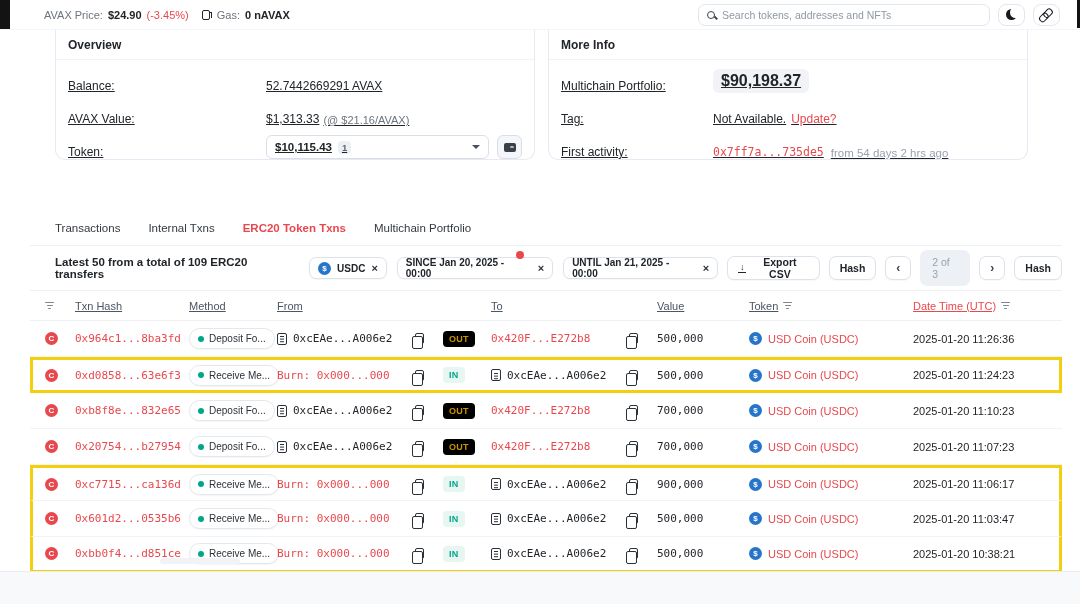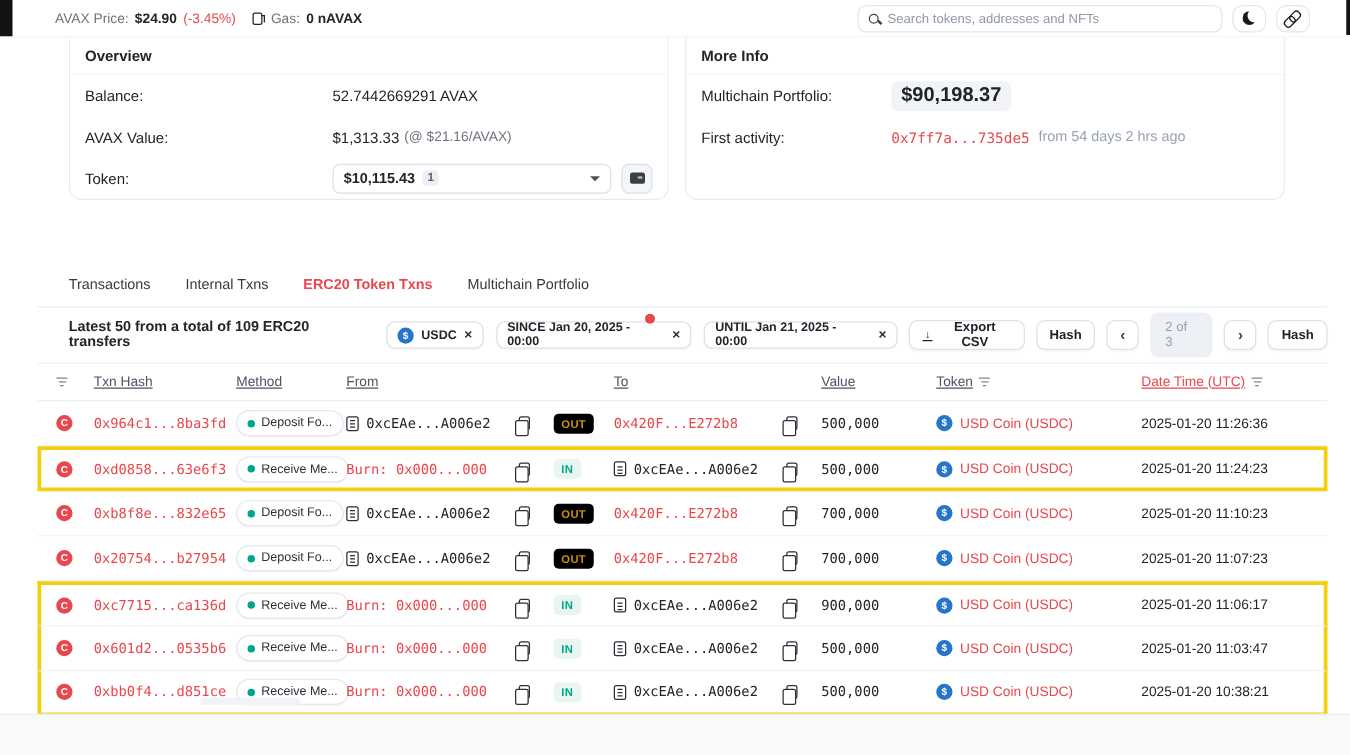--- a/index.html
+++ b/index.html
@@ -8,21 +8,21 @@
     --yl:#f3cf0e; --blue:#2775ca;
   }
   *{margin:0;padding:0;box-sizing:border-box;}
   html,body{width:1080px;height:604px;overflow:hidden;background:#fff;
     font-family:"Liberation Sans",sans-serif;color:var(--dark);position:relative;}
   .mono{font-family:"DejaVu Sans Mono",monospace;}
   .red{color:var(--red);}
   a{text-decoration:none;color:inherit;cursor:pointer;}
 
   
-  .topbar{height:30px;display:flex;align-items:center;padding:0 32px 0 44px;
+  .topbar{height:30px;display:flex;align-items:center;padding:0 20px 0 44px;
     border-bottom:1px solid #f3f5f8;position:relative;font-size:11px;}
   .art-tl{position:absolute;left:0;top:0;width:10px;height:29px;background:#131313;}
   .art-tr{position:absolute;right:0;top:0;width:3px;height:28px;background:#131313;}
   .tb-left{display:flex;align-items:center;gap:5px;}
   .tb-label{color:var(--gray);}
   .tb-strong{font-weight:700;}
   .gas-ic{display:inline-block;width:8px;height:10px;border:1.4px solid var(--dark);
     border-radius:2px;position:relative;margin:0 2px 0 8px;}
   .gas-ic::after{content:'';position:absolute;right:-3px;top:1px;width:2px;height:5px;
     border-right:1.4px solid var(--dark);border-top:1.4px solid var(--dark);}
@@ -41,21 +41,21 @@
   .linkic::before,.linkic::after{content:'';position:absolute;width:5px;height:8px;
     border:1.5px solid #17191c;border-radius:3px;left:2px;}
   .linkic::before{top:-1px;}
   .linkic::after{top:5px;}
 
   
   .cards{display:flex;gap:13px;padding:0 52px 0 55px;height:130px;}
   .card{flex:1;border:1px solid var(--bd);border-top:none;border-radius:0 0 10px 10px;
     background:#fff;overflow:hidden;}
   .card-h{padding:8px 12px 7px;font-size:12px;font-weight:600;border-bottom:1px solid #f1f3f6;}
-  .crow{display:flex;align-items:center;padding:0 12px;height:33px;font-size:12px;}
+  .crow{display:flex;align-items:flex-end;padding:0 12px;height:33px;font-size:12px;text-decoration:underline;}
   .clabel{color:var(--dark);flex:none;}
   .ov .clabel{width:198px;}
   .mi .clabel{width:152px;}
   .rate{color:var(--gray);font-size:11px;margin-left:4px;}
   .tok-select{width:232px;height:24px;border:1px solid #d9dee8;border-radius:6px;
     display:flex;align-items:center;gap:6px;padding:0 8px;cursor:pointer;background:#fff;}
   .tok-val{font-weight:700;font-size:11.5px;}
   .tok-badge{background:#eceff3;border-radius:4px;font-size:9.5px;color:#5b6472;
     padding:1px 4px;font-weight:600;}
   .caret{margin-left:auto;width:0;height:0;border-left:4px solid transparent;
@@ -191,20 +191,25 @@
     </div>
   </div>
 
   <div class="card mi">
     <div class="card-h">More Info</div>
     <div class="crow">
       <span class="clabel">Multichain Portfolio:</span>
       <span class="pf-badge">$90,198.37</span>
     </div>
     <div class="crow">
+      <span class="clabel">Tag:</span>
+      <span>Not Available.</span>
+      <a class="red" style="margin-left:5px">Update?</a>
+    </div>
+    <div class="crow">
       <span class="clabel">First activity:</span>
       <a class="mono red" style="font-size:11.5px">0x7ff7a...735de5</a>
       <span class="fa-time">from 54 days 2 hrs ago</span>
     </div>
   </div>
 </div>
 
 <div class="tabbar">
     <div class="tab">Transactions</div>
     <div class="tab">Internal Txns</div>

